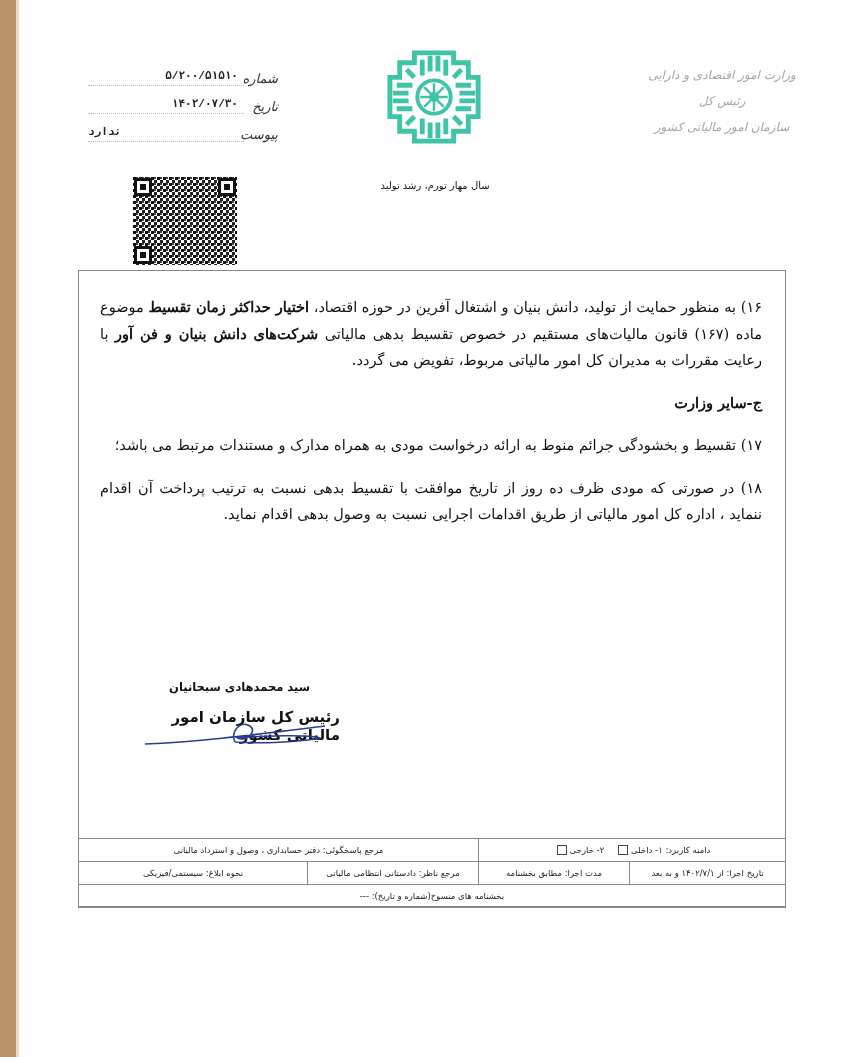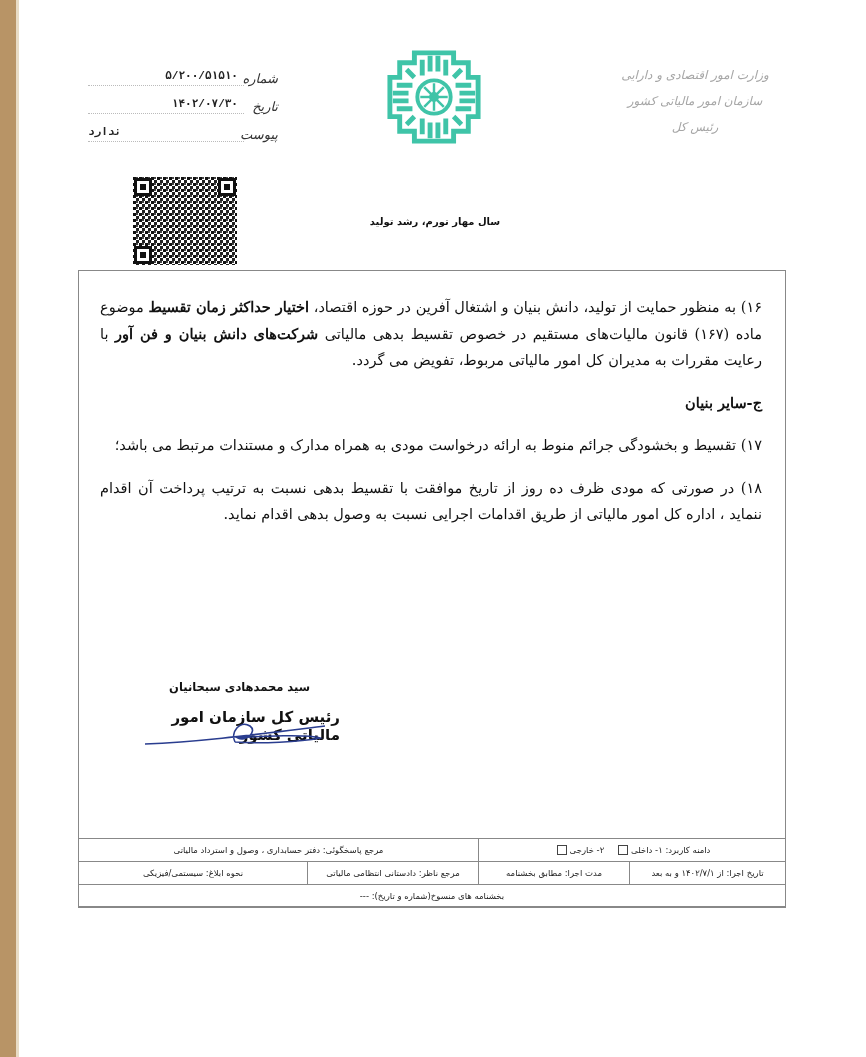--- a/index.html
+++ b/index.html
@@ -11,24 +11,24 @@
   
   .meta { position:absolute; left:88px; top:60px; width:190px; direction:rtl; }
   .meta-row { display:flex; align-items:flex-end; height:26px; margin-bottom:2px; }
   .meta-lbl { font-family:"DejaVu Serif", serif; font-style:italic; font-size:13px; color:#333; width:34px; }
   .meta-val { flex:1; border-bottom:1px dotted #bbb; font-size:11px; font-weight:bold; color:#222; padding-right:6px; text-align:right; height:18px; line-height:18px;font-family:Liberation Mono, monospace;}
   .meta-row.attach .meta-val{ text-align:left; }
 
   
   .logo { position:absolute; left:385px; top:48px; width:98px; height:98px; }
   .slogan { position:absolute; left:360px; top:180px; width:150px; text-align:center; direction:rtl;
-            font-size:10px; font-weight:bold; color:#111;margin-top:36px; }
+            font-size:10px; font-weight:normal; color:#111; }
 
   
-  .ministry { position:absolute; left:605px; top:62px; width:180px; direction:rtl; text-align:center;
+  .ministry { position:absolute; left:632px; top:62px; width:180px; direction:rtl; text-align:center;
               font-family:"DejaVu Serif", serif; font-style:italic; color:#a6a6a6; font-size:12px; line-height:26px; }
 
   
   .qr { position:absolute; left:133px; top:177px; width:104px; height:88px; }
 
   
   .box { position:absolute; left:78px; top:270px; width:708px; height:637px; border:1px solid #888; box-sizing:border-box; }
   .content { position:absolute; left:84px; top:278px; width:694px; direction:rtl; text-align:justify;
              font-family:"DejaVu Serif", serif; font-size:14.5px; line-height:26.5px; color:#111; }
   .content p { margin:16px; }
@@ -83,22 +83,22 @@
     <line x1="50" y1="36" x2="50" y2="64"></line>
       <line x1="36" y1="50" x2="64" y2="50"></line>
     <line x1="40" y1="40" x2="60" y2="60"></line>
       <line x1="60" y1="40" x2="40" y2="60"></line>
   </g>
 </svg>
 <div class="slogan">سال مهار تورم، رشد تولید</div>
 
 <div class="ministry">
   <div>وزارت امور اقتصادی و دارایی</div>
+  <div>رئیس کل</div>
   <div>سازمان امور مالیاتی کشور</div>
-  <div>رئیس کل</div>
 </div>
 
 <svg class="qr" viewBox="0 0 104 88">
   <defs>
     <pattern id="qp" width="6" height="6" patternUnits="userSpaceOnUse">
       <rect width="6" height="6" fill="#fff"></rect>
       <rect x="0" y="0" width="3" height="3" fill="#111"></rect>
       <rect x="3" y="3" width="3" height="3" fill="#222"></rect>
       <rect x="3" y="0" width="2" height="2" fill="#444"></rect>
     </pattern>
@@ -112,21 +112,21 @@
     <rect x="91" y="7" width="6" height="6" fill="#111"></rect>
   <rect x="1" y="69" width="18" height="18" fill="#111"></rect>
     <rect x="4" y="72" width="12" height="12" fill="#fff"></rect>
     <rect x="7" y="75" width="6" height="6" fill="#111"></rect>
 </svg>
 
 <div class="box"></div>
 
 <div class="content">
   <p><span>۱۶) به منظور حمایت از تولید، دانش بنیان و اشتغال آفرین در حوزه اقتصاد، </span><b>اختیار حداکثر زمان تقسیط</b><span> موضوع ماده (۱۶۷) قانون مالیات‌های مستقیم در خصوص تقسیط بدهی مالیاتی </span><b>شرکت‌های دانش بنیان و فن آور</b><span> با رعایت مقررات به مدیران کل امور مالیاتی مربوط، تفویض می گردد.</span></p>
-  <p class="heading">ج-سایر بنیان</p>
+  <p class="heading">ج-سایر وزارت</p>
   <p>۱۷) تقسیط و بخشودگی جرائم منوط به ارائه درخواست مودی به همراه مدارک و مستندات مرتبط می باشد؛</p>
   <p>۱۸) در صورتی که مودی ظرف ده روز از تاریخ موافقت با تقسیط بدهی نسبت به ترتیب پرداخت آن اقدام ننماید ، اداره کل امور مالیاتی از طریق اقدامات اجرایی نسبت به وصول بدهی اقدام نماید.</p>
 </div>
 
 <div class="sign">
   <div class="sign-name">سید محمدهادی سبحانیان</div>
   <div class="sign-title">رئیس کل سازمان امور مالیاتی کشور</div>
 </div>
 <svg class="sig-svg" viewBox="0 0 190 40">
   <path d="M5 32 C60 30 120 22 185 14 M95 30 C90 20 100 8 110 14 C118 20 105 30 98 26 C120 24 170 22 180 26 C160 30 120 32 95 30" fill="none" stroke="#2a3d8f" stroke-width="1.6"></path>

